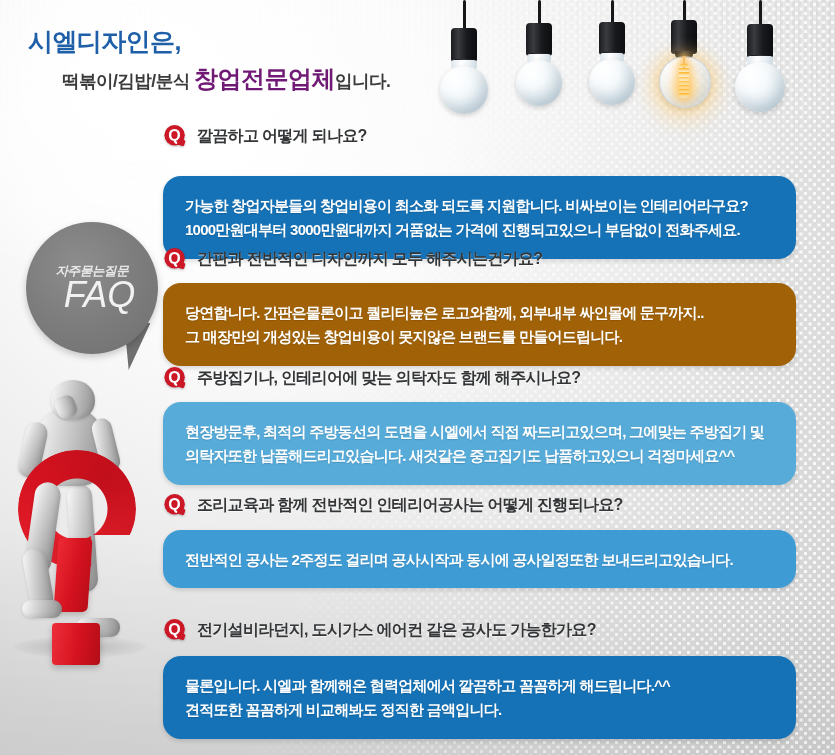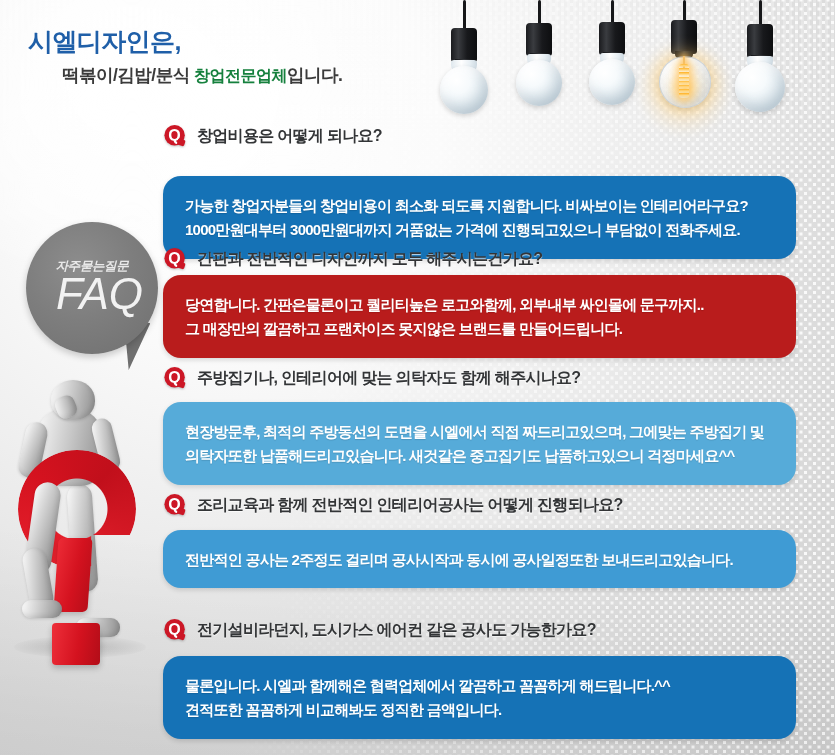--- a/index.html
+++ b/index.html
@@ -51,21 +51,21 @@
   .headline{position:absolute;left:28px;top:28px;z-index:14;}
   .hl-1{
     font-size:25px;font-weight:bold;color:#1f5fa8;letter-spacing:-.6px;
     text-shadow:0 1px 1px rgba(255,255,255,.9);line-height:1.1;
   }
   .hl-2{
     margin-top:7px;margin-left:34px;font-size:17.5px;font-weight:bold;
     color:#3b3b3b;letter-spacing:-.5px;white-space:nowrap;
     text-shadow:0 1px 1px rgba(255,255,255,.85);
   }
-  .hl-red{color:#15803d;font-size:16px;}
+  .hl-red{color:#701a75;font-size:24px;}
 
   
   .bulbs{position:absolute;left:430px;top:0;width:405px;height:132px;z-index:10;}
   .bulb{position:absolute;top:0;width:64px;}
   .cord{position:absolute;left:50%;top:0;width:3px;margin-left:-1.5px;background:#17181a;border-radius:2px;}
   .socket{
     position:absolute;left:50%;margin-left:-13px;width:26px;
     background:linear-gradient(90deg,#1a1b1e 0%, #3a3c40 28%, #18191c 62%, #0d0e10 100%);
     border-radius:4px 4px 3px 3px;
   }
@@ -117,21 +117,21 @@
     position:absolute;inset:0;border-radius:50%;
     background:radial-gradient(circle at 40% 34%, #8d8d8d 0%, #7e7e7e 45%, #6f6f6f 100%);
     box-shadow:0 3px 7px rgba(0,0,0,.20);
     display:flex;flex-direction:column;align-items:center;justify-content:center;font-style:italic;
   }
   .faq-small{
     font-size:12.5px;font-weight:bold;color:#e9e9e9;letter-spacing:-.4px;
     margin-bottom:-4px;
   }
   .faq-big{
-    font-size:44px;font-weight:normal;color:#f2f2f2;letter-spacing:0px;line-height:1.05;margin-left:15px;
+    font-size:36px;font-weight:normal;color:#f2f2f2;letter-spacing:0px;line-height:1.05;margin-left:15px;
   }
   .faq-tail{
     position:absolute;left:86px;top:96px;width:36px;height:52px;
     background:#6f6f6f;
     clip-path:polygon(6% 0%, 100% 6%, 54% 100%, 40% 52%, 0% 36%);
     transform:rotate(6deg);
     box-shadow:0 3px 6px rgba(0,0,0,.16);
   }
 
   
@@ -286,40 +286,40 @@
   <div class="faq-list">
 
     <div class="qrow" style="top:124px;">
       <span class="q-badge">
         <svg viewBox="0 0 25 25">
             <circle cx="11.6" cy="11.3" r="10.2" fill="#cc1726"></circle>
             <text x="11.6" y="17.4" font-family="Liberation Sans, sans-serif" font-size="16" font-weight="bold" fill="#ffffff" text-anchor="middle">Q</text>
             <rect x="14.5" y="15" width="7.5" height="6.5" rx="1.6" fill="#cc1726" transform="rotate(18 18 18)"></rect>
           </svg>
       </span>
-      <span class="q-text">창업비용은 어떻게 되나요?</span>
+      <span class="q-text">깔끔하고 어떻게 되나요?</span>
     </div>
     <div class="abox" style="top:176px;background:#1572b6;">
       <p>가능한 창업자분들의 창업비용이 최소화 되도록 지원합니다. 비싸보이는 인테리어라구요?</p>
       <p>1000만원대부터 3000만원대까지 거품없는 가격에 진행되고있으니 부담없이 전화주세요.</p>
     </div>
 
     <div class="qrow" style="top:247px;">
       <span class="q-badge">
         <svg viewBox="0 0 25 25">
             <circle cx="11.6" cy="11.3" r="10.2" fill="#cc1726"></circle>
             <text x="11.6" y="17.4" font-family="Liberation Sans, sans-serif" font-size="16" font-weight="bold" fill="#ffffff" text-anchor="middle">Q</text>
             <rect x="14.5" y="15" width="7.5" height="6.5" rx="1.6" fill="#cc1726" transform="rotate(18 18 18)"></rect>
           </svg>
       </span>
       <span class="q-text">간판과 전반적인 디자인까지 모두 해주시는건가요?</span>
     </div>
-    <div class="abox" style="top:275px;background:#b91c1c;">
+    <div class="abox" style="top:283px;background:#a16207;">
       <p>당연합니다. 간판은물론이고 퀄리티높은 로고와함께, 외부내부 싸인몰에 문구까지..</p>
-      <p>그 매장만의 깔끔하고 프랜차이즈 못지않은 브랜드를 만들어드립니다.</p>
+      <p>그 매장만의 개성있는 창업비용이 못지않은 브랜드를 만들어드립니다.</p>
     </div>
 
     <div class="qrow" style="top:366px;">
       <span class="q-badge">
         <svg viewBox="0 0 25 25">
             <circle cx="11.6" cy="11.3" r="10.2" fill="#cc1726"></circle>
             <text x="11.6" y="17.4" font-family="Liberation Sans, sans-serif" font-size="16" font-weight="bold" fill="#ffffff" text-anchor="middle">Q</text>
             <rect x="14.5" y="15" width="7.5" height="6.5" rx="1.6" fill="#cc1726" transform="rotate(18 18 18)"></rect>
           </svg>
       </span>

